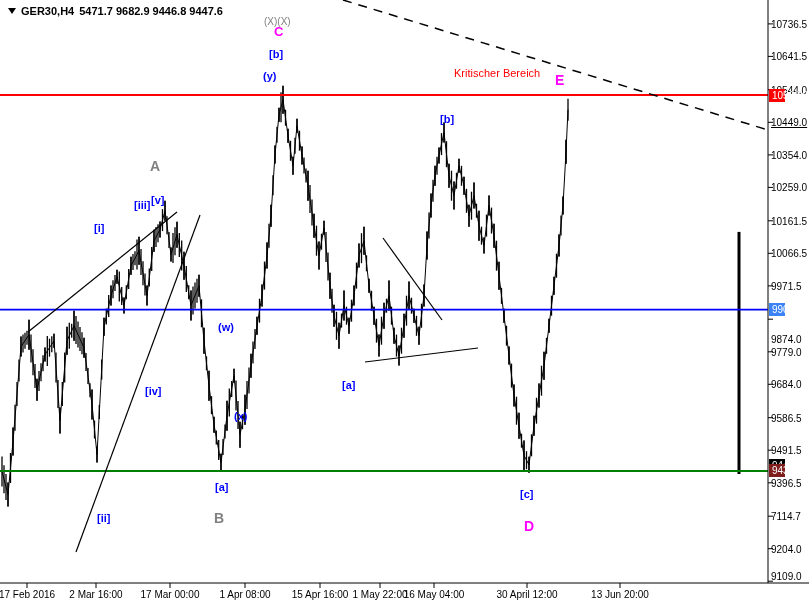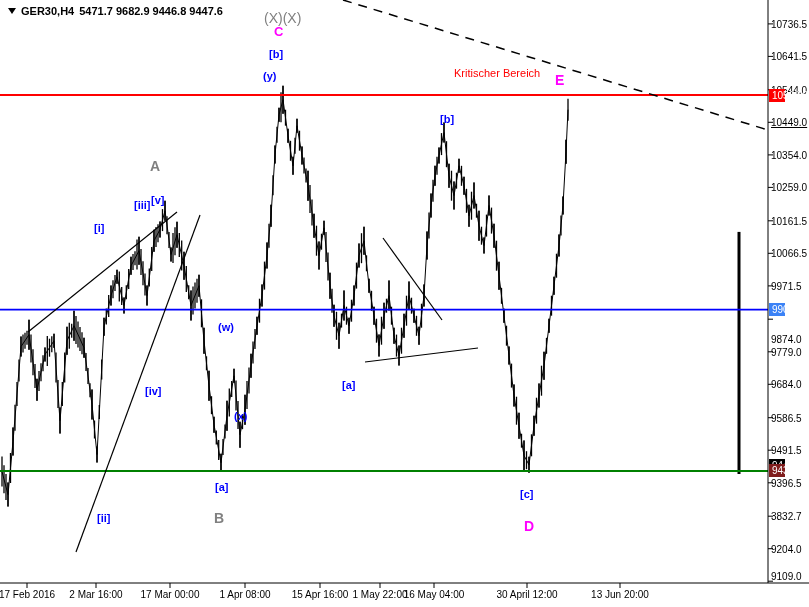--- a/index.html
+++ b/index.html
@@ -421,21 +421,21 @@
       <line x1="620" y1="583" x2="620" y2="588" stroke="#000" stroke-width="1"></line>
     </svg>
 
   <div class="title">
     <span class="tri"></span>
     <span>GER30,H4</span>
     <span>5471.7 9682.9 9446.8 9447.6</span>
   </div>
 
   <div id="labels-layer">
-      <div class="wlabel" style="left: 264px; top: 11px; color: rgb(128, 128, 128); font-size: 14px;">(X)(X)</div>
+      <div class="wlabel" style="left: 264px; top: 17px; color: rgb(128, 128, 128); font-size: 10px;">(X)(X)</div>
       <div class="wlabel" style="left: 274px; top: 25px; color: rgb(255, 0, 255); font-size: 13px; font-weight: 700;">C</div>
       <div class="wlabel" style="left: 269px; top: 49px; color: rgb(0, 0, 255); font-size: 11px; font-weight: 700;">[b]</div>
       <div class="wlabel" style="left: 263px; top: 71px; color: rgb(0, 0, 255); font-size: 11px; font-weight: 700;">(y)</div>
       <div class="wlabel" style="left: 454px; top: 68px; color: rgb(255, 0, 0); font-size: 11px;">Kritischer Bereich</div>
       <div class="wlabel" style="left: 555px; top: 73px; color: rgb(255, 0, 255); font-size: 14px; font-weight: 700;">E</div>
       <div class="wlabel" style="left: 440px; top: 114px; color: rgb(0, 0, 255); font-size: 11px; font-weight: 700;">[b]</div>
       <div class="wlabel" style="left: 150px; top: 159px; color: rgb(128, 128, 128); font-size: 14px; font-weight: 700;">A</div>
       <div class="wlabel" style="left: 151px; top: 195px; color: rgb(0, 0, 255); font-size: 11px; font-weight: 700;">[v]</div>
       <div class="wlabel" style="left: 134px; top: 200px; color: rgb(0, 0, 255); font-size: 11px; font-weight: 700;">[iii]</div>
       <div class="wlabel" style="left: 94px; top: 223px; color: rgb(0, 0, 255); font-size: 11px; font-weight: 700;">[i]</div>
@@ -458,21 +458,21 @@
       <div class="ylab" style="top: 182px;">10259.0</div>
       <div class="ylab" style="top: 216px;">10161.5</div>
       <div class="ylab" style="top: 248px;">10066.5</div>
       <div class="ylab" style="top: 281px;">9971.5</div>
       <div class="ylab" style="top: 314px; margin-top: 20px;">9874.0</div>
       <div class="ylab" style="top: 347px;">9779.0</div>
       <div class="ylab" style="top: 379px;">9684.0</div>
       <div class="ylab" style="top: 413px;">9586.5</div>
       <div class="ylab" style="top: 445px;">9491.5</div>
       <div class="ylab" style="top: 478px;">9396.5</div>
-      <div class="ylab" style="top: 511px;">3832.7</div>
+      <div class="ylab" style="top: 511px;">7114.7</div>
       <div class="ylab" style="top: 544px;">9204.0</div>
       <div class="ylab" style="top: 571px;">9109.0</div>
       <div class="ytag" style="background: rgb(0, 0, 0); top: 459px;">9447.6</div>
       <div class="ytag" style="background: rgb(255, 0, 0); top: 89px;">10528.8</div>
       <div class="ytag" style="background: #3b82f6; top: 303px;">9902.0</div>
       <div class="ytag" style="background: #7f1d1d; top: 464px;">9431.0</div>
     </div>
   <div id="xaxis-layer">
       <div class="xlab" style="left: 27px;">17 Feb 2016</div>
       <div class="xlab" style="left: 96px;">2 Mar 16:00</div>

